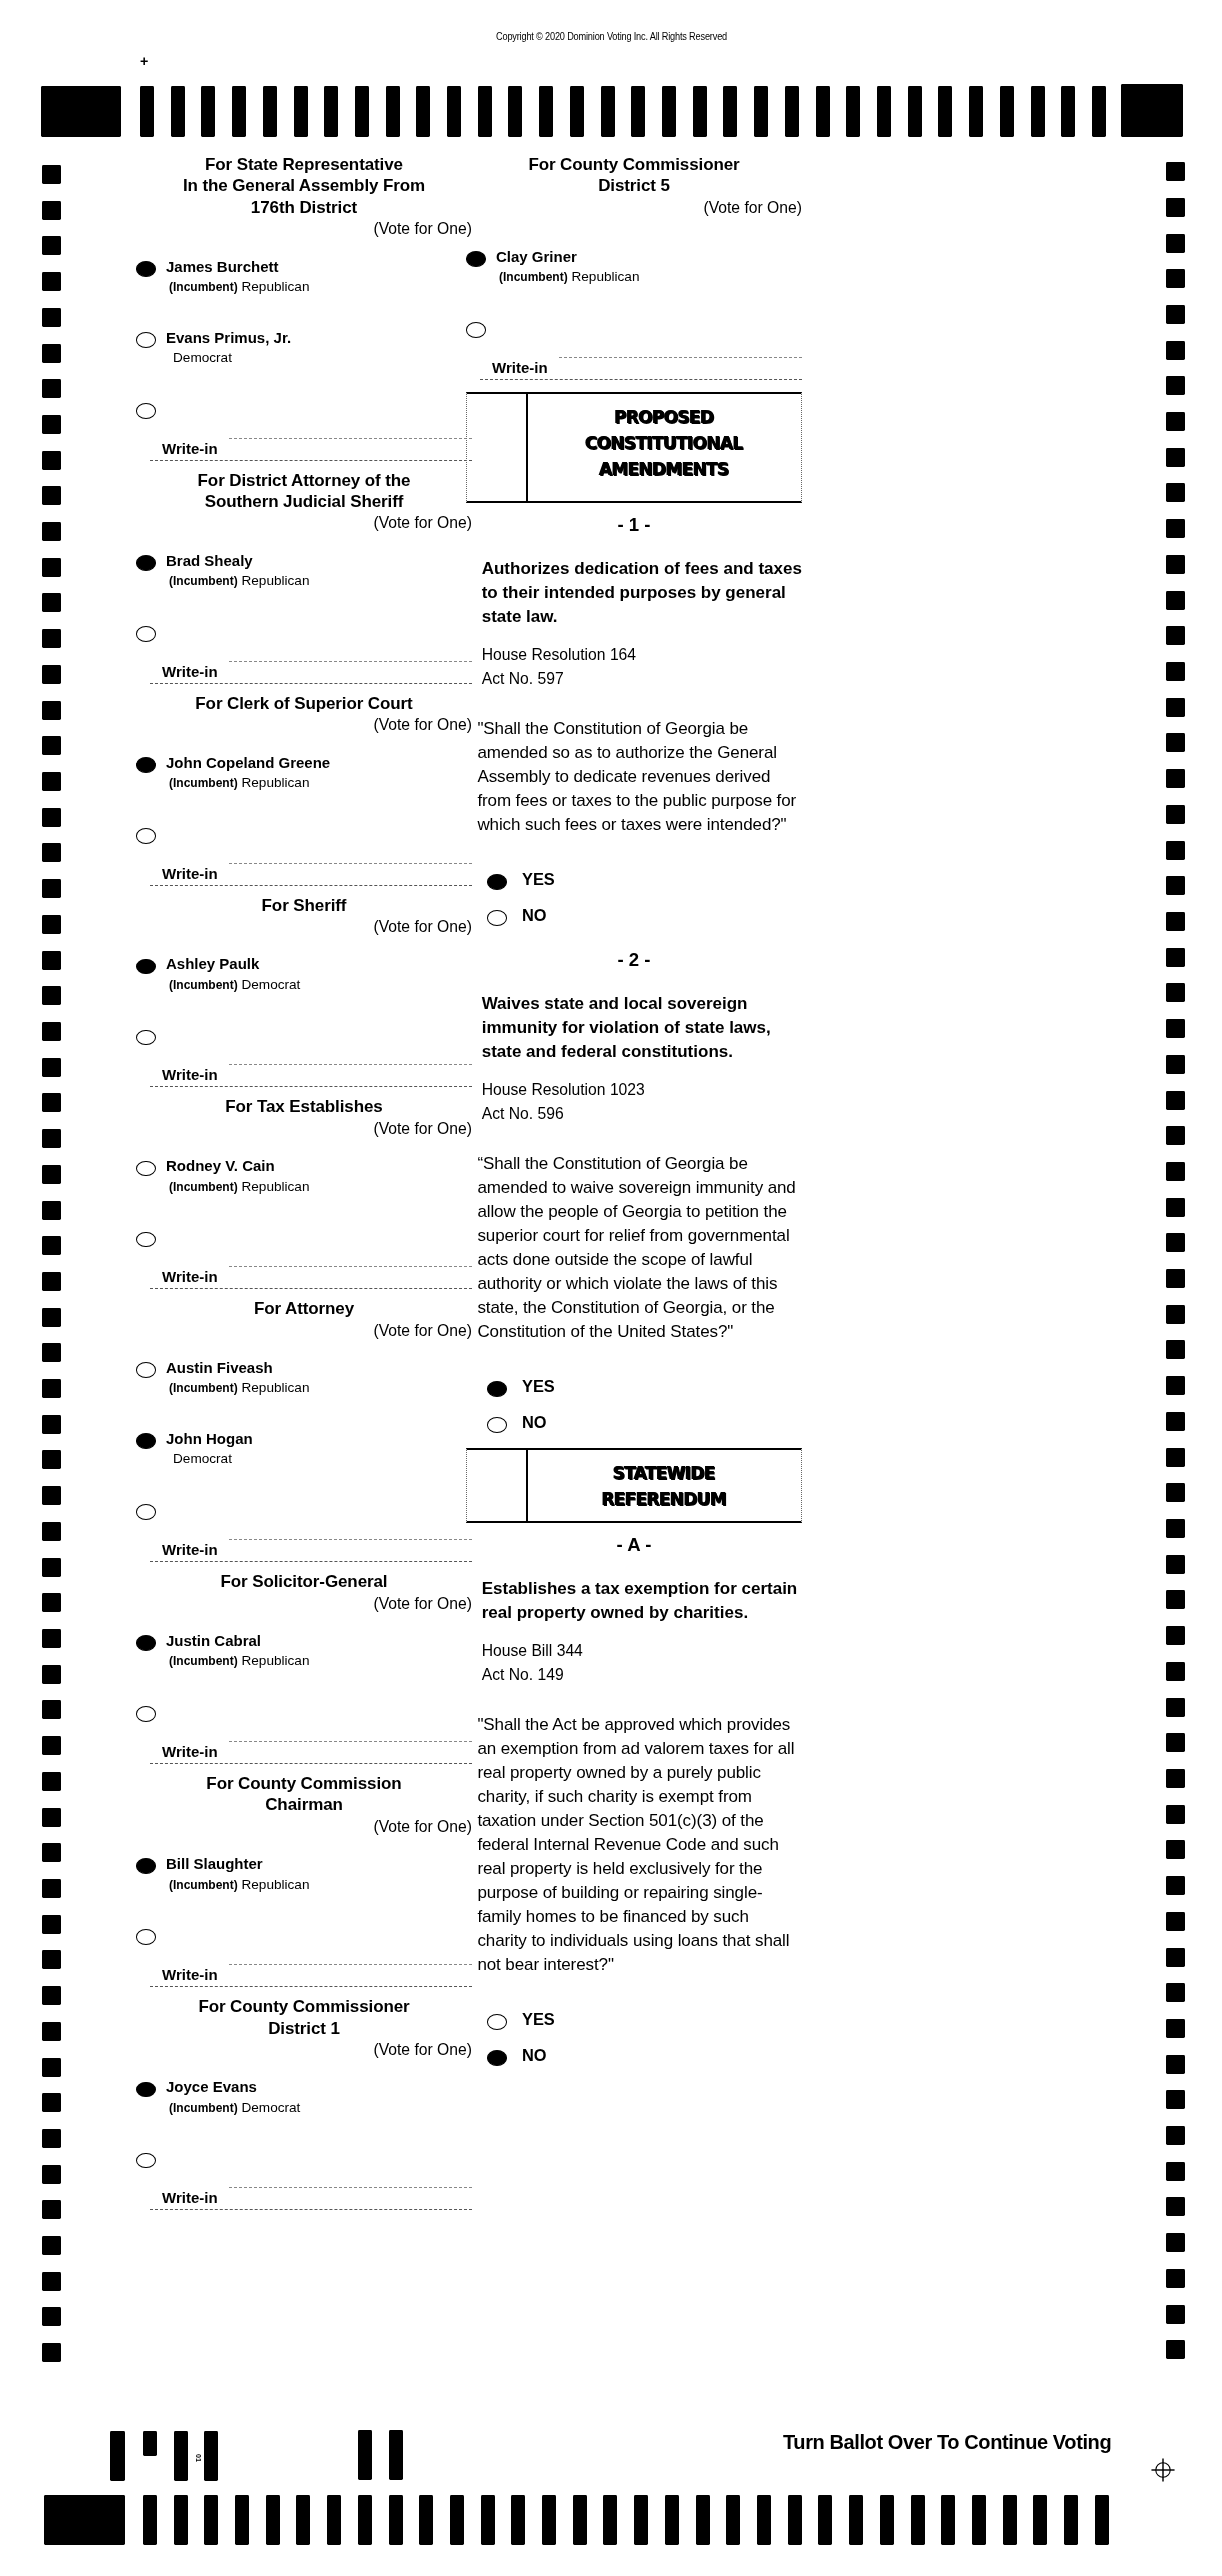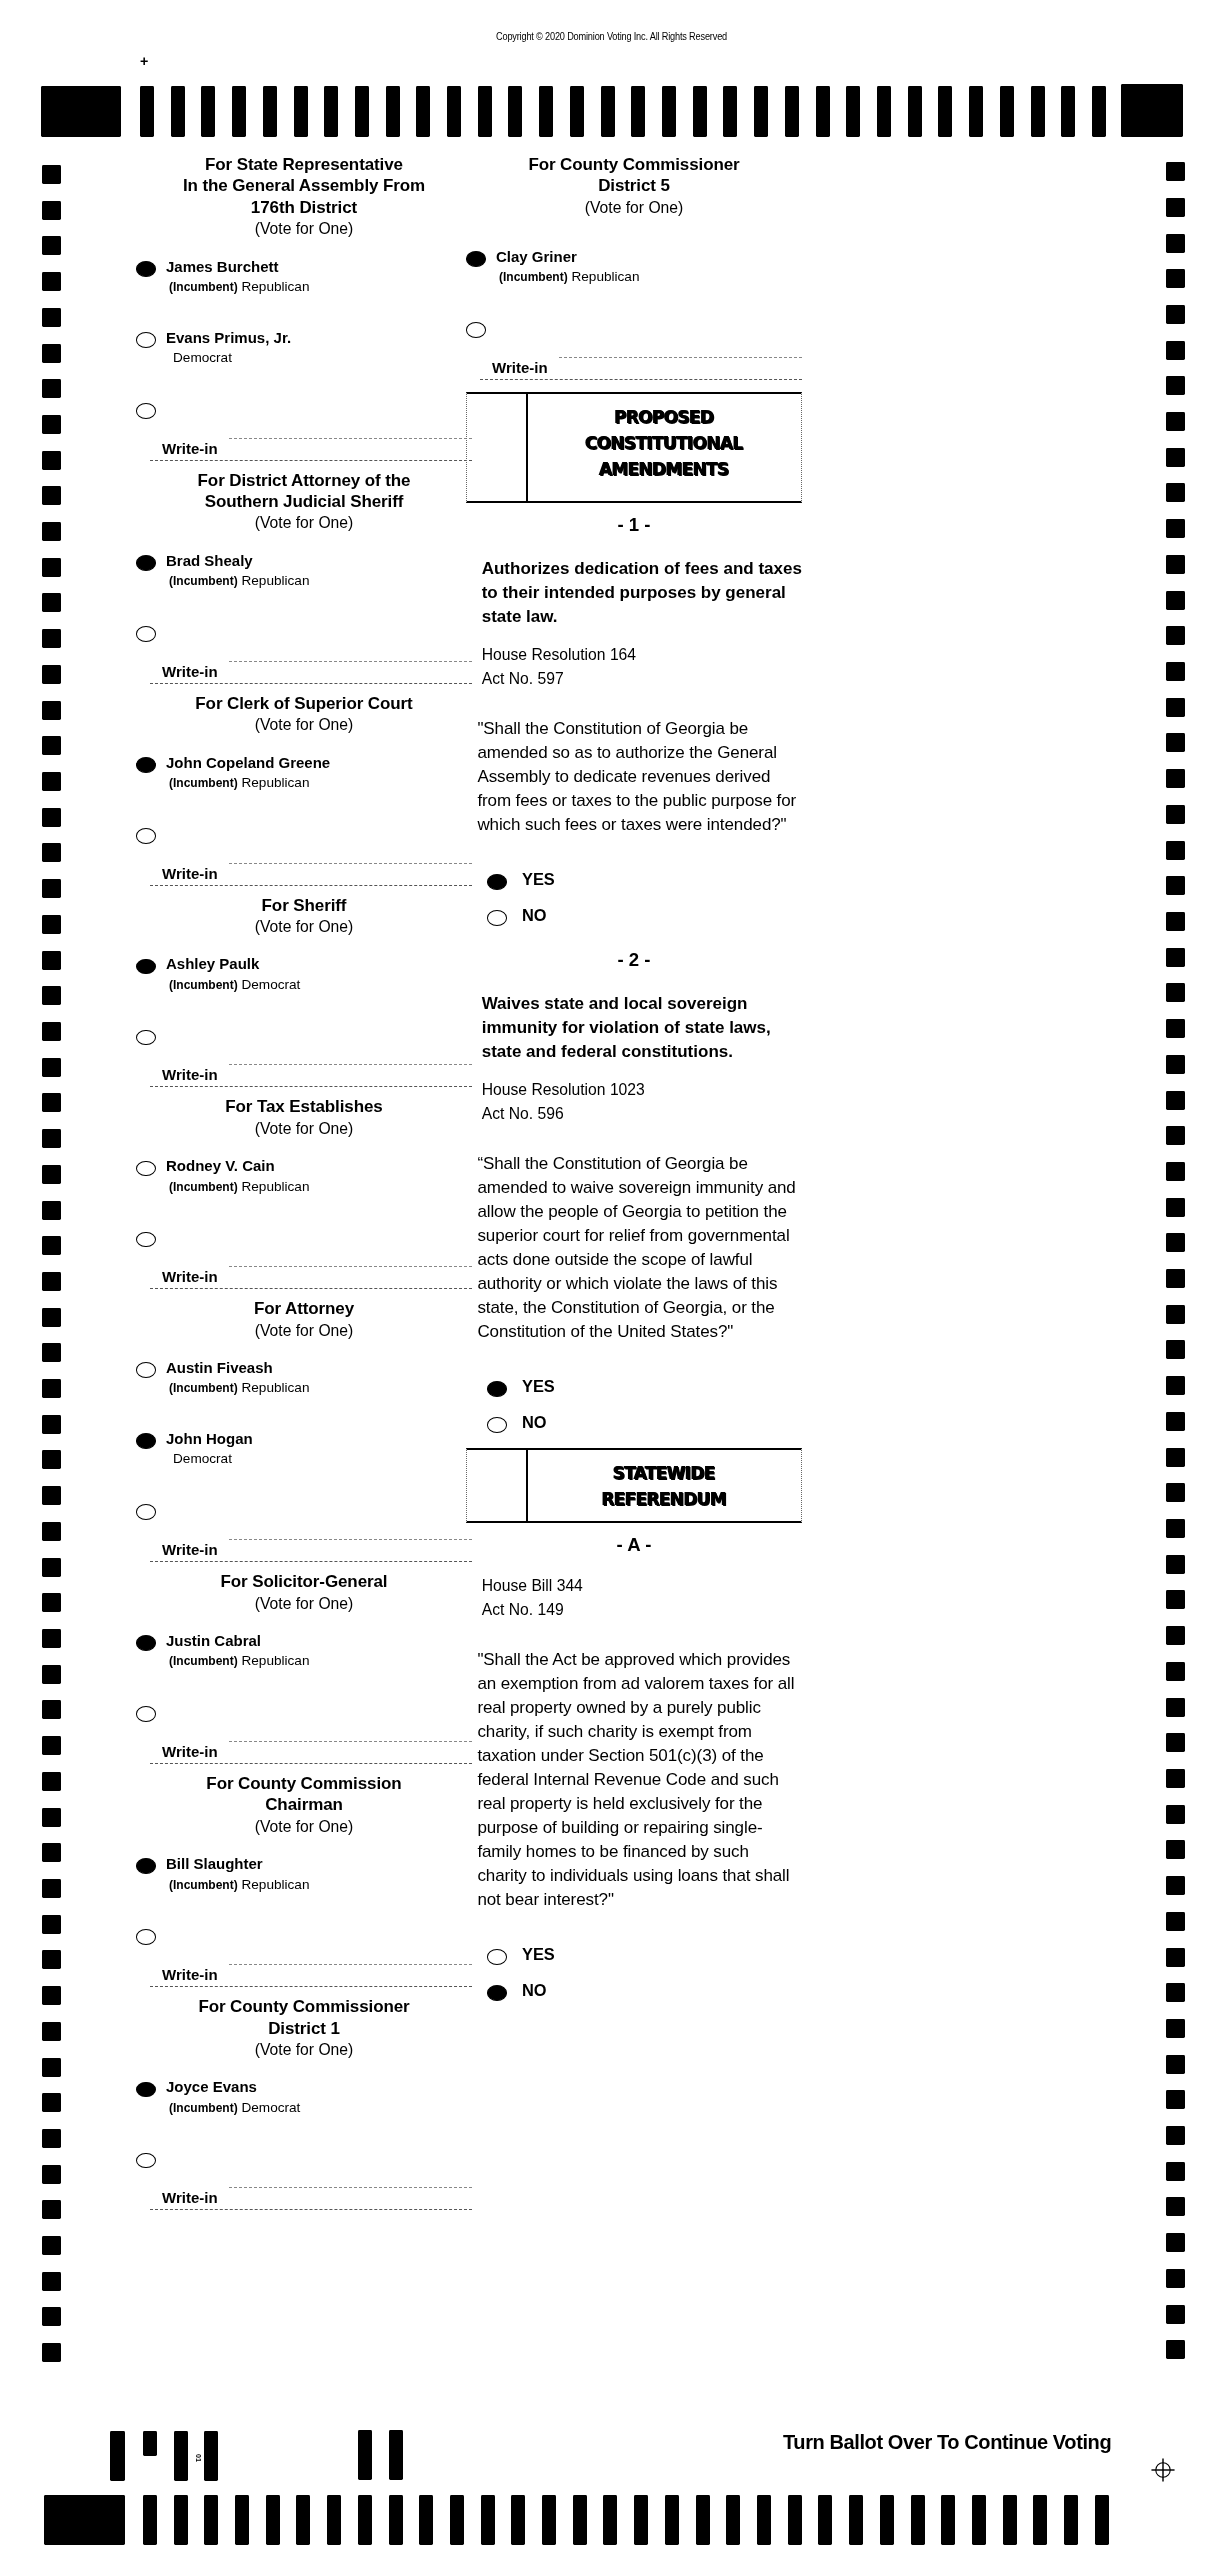--- a/index.html
+++ b/index.html
@@ -14,21 +14,21 @@
     .bar { position: absolute; background: #000; border-radius: 1.4px; }
     .tmark { position: absolute; background: #000; width: 18.6px; height: 18.6px; border-radius: 1.4px; }
 
     
     .col { position: absolute; }
     #left-col { left: 136px; width: 336px; top: 154px; }
     #right-col { left: 466px; width: 336px; top: 154px; }
 
     .contest-title { text-align: center; font-weight: bold; font-size: 17px; line-height: 21.4px;
                      letter-spacing: -0.1px; }
-    .vote-for { text-align: center; font-size: 15.7px; line-height: 21.4px; }
+    .vote-for { text-align: right; font-size: 15.7px; line-height: 21.4px; }
     .candidate { position: relative; height: 71px; }
     .bubble { position: absolute; left: 0; top: 4.3px; width: 20px; height: 15.7px;
               border: 1.1px solid #000; border-radius: 50%; box-sizing: border-box; background: #fff; }
     .bubble.filled { background: #000; }
     .cand-name { position: absolute; left: 30px; top: 0; font-weight: bold; font-size: 15px; line-height: 20px; }
     .cand-sub { position: absolute; left: 33px; top: 21.4px; font-size: 13.6px; line-height: 17px; }
     .cand-sub .inc { font-weight: bold; font-size: 12px; }
     .writein-row { position: relative; height: 71px; }
     .writein-label { position: absolute; left: 26px; top: 41px; font-weight: bold; font-size: 15px; }
     .writein-line { position: absolute; left: 14.3px; right: 0; top: 61px; border-top: 0.7px dashed #555; }
@@ -442,20 +442,21 @@
         <div class="opt-label">NO</div>
       </div>
     </div>
     <div class="section-box" style="height: 71px;">
       <div class="divider"></div>
       <div class="title" style="white-space: pre-line;">STATEWIDE
 REFERENDUM</div>
     </div>
     <div>
       <div class="measure-num">- A -</div>
+      <div class="measure-summary">Establishes a tax exemption for certain real property owned by charities.</div>
       <div class="measure-ref" style="white-space: pre-line;">House Bill 344
 Act No. 149</div>
       <div class="measure-text">"Shall the Act be approved which provides an exemption from ad valorem taxes for all real property owned by a purely public charity, if such charity is exempt from taxation under Section 501(c)(3) of the federal Internal Revenue Code and such real property is held exclusively for the purpose of building or repairing single-family homes to be financed by such charity to individuals using loans that shall not bear interest?"</div>
       <div style="height: 28.6px;"></div>
       <div class="option">
         <div class="bubble"></div>
         <div class="opt-label">YES</div>
       </div>
       <div class="option">
         <div class="bubble filled"></div>

